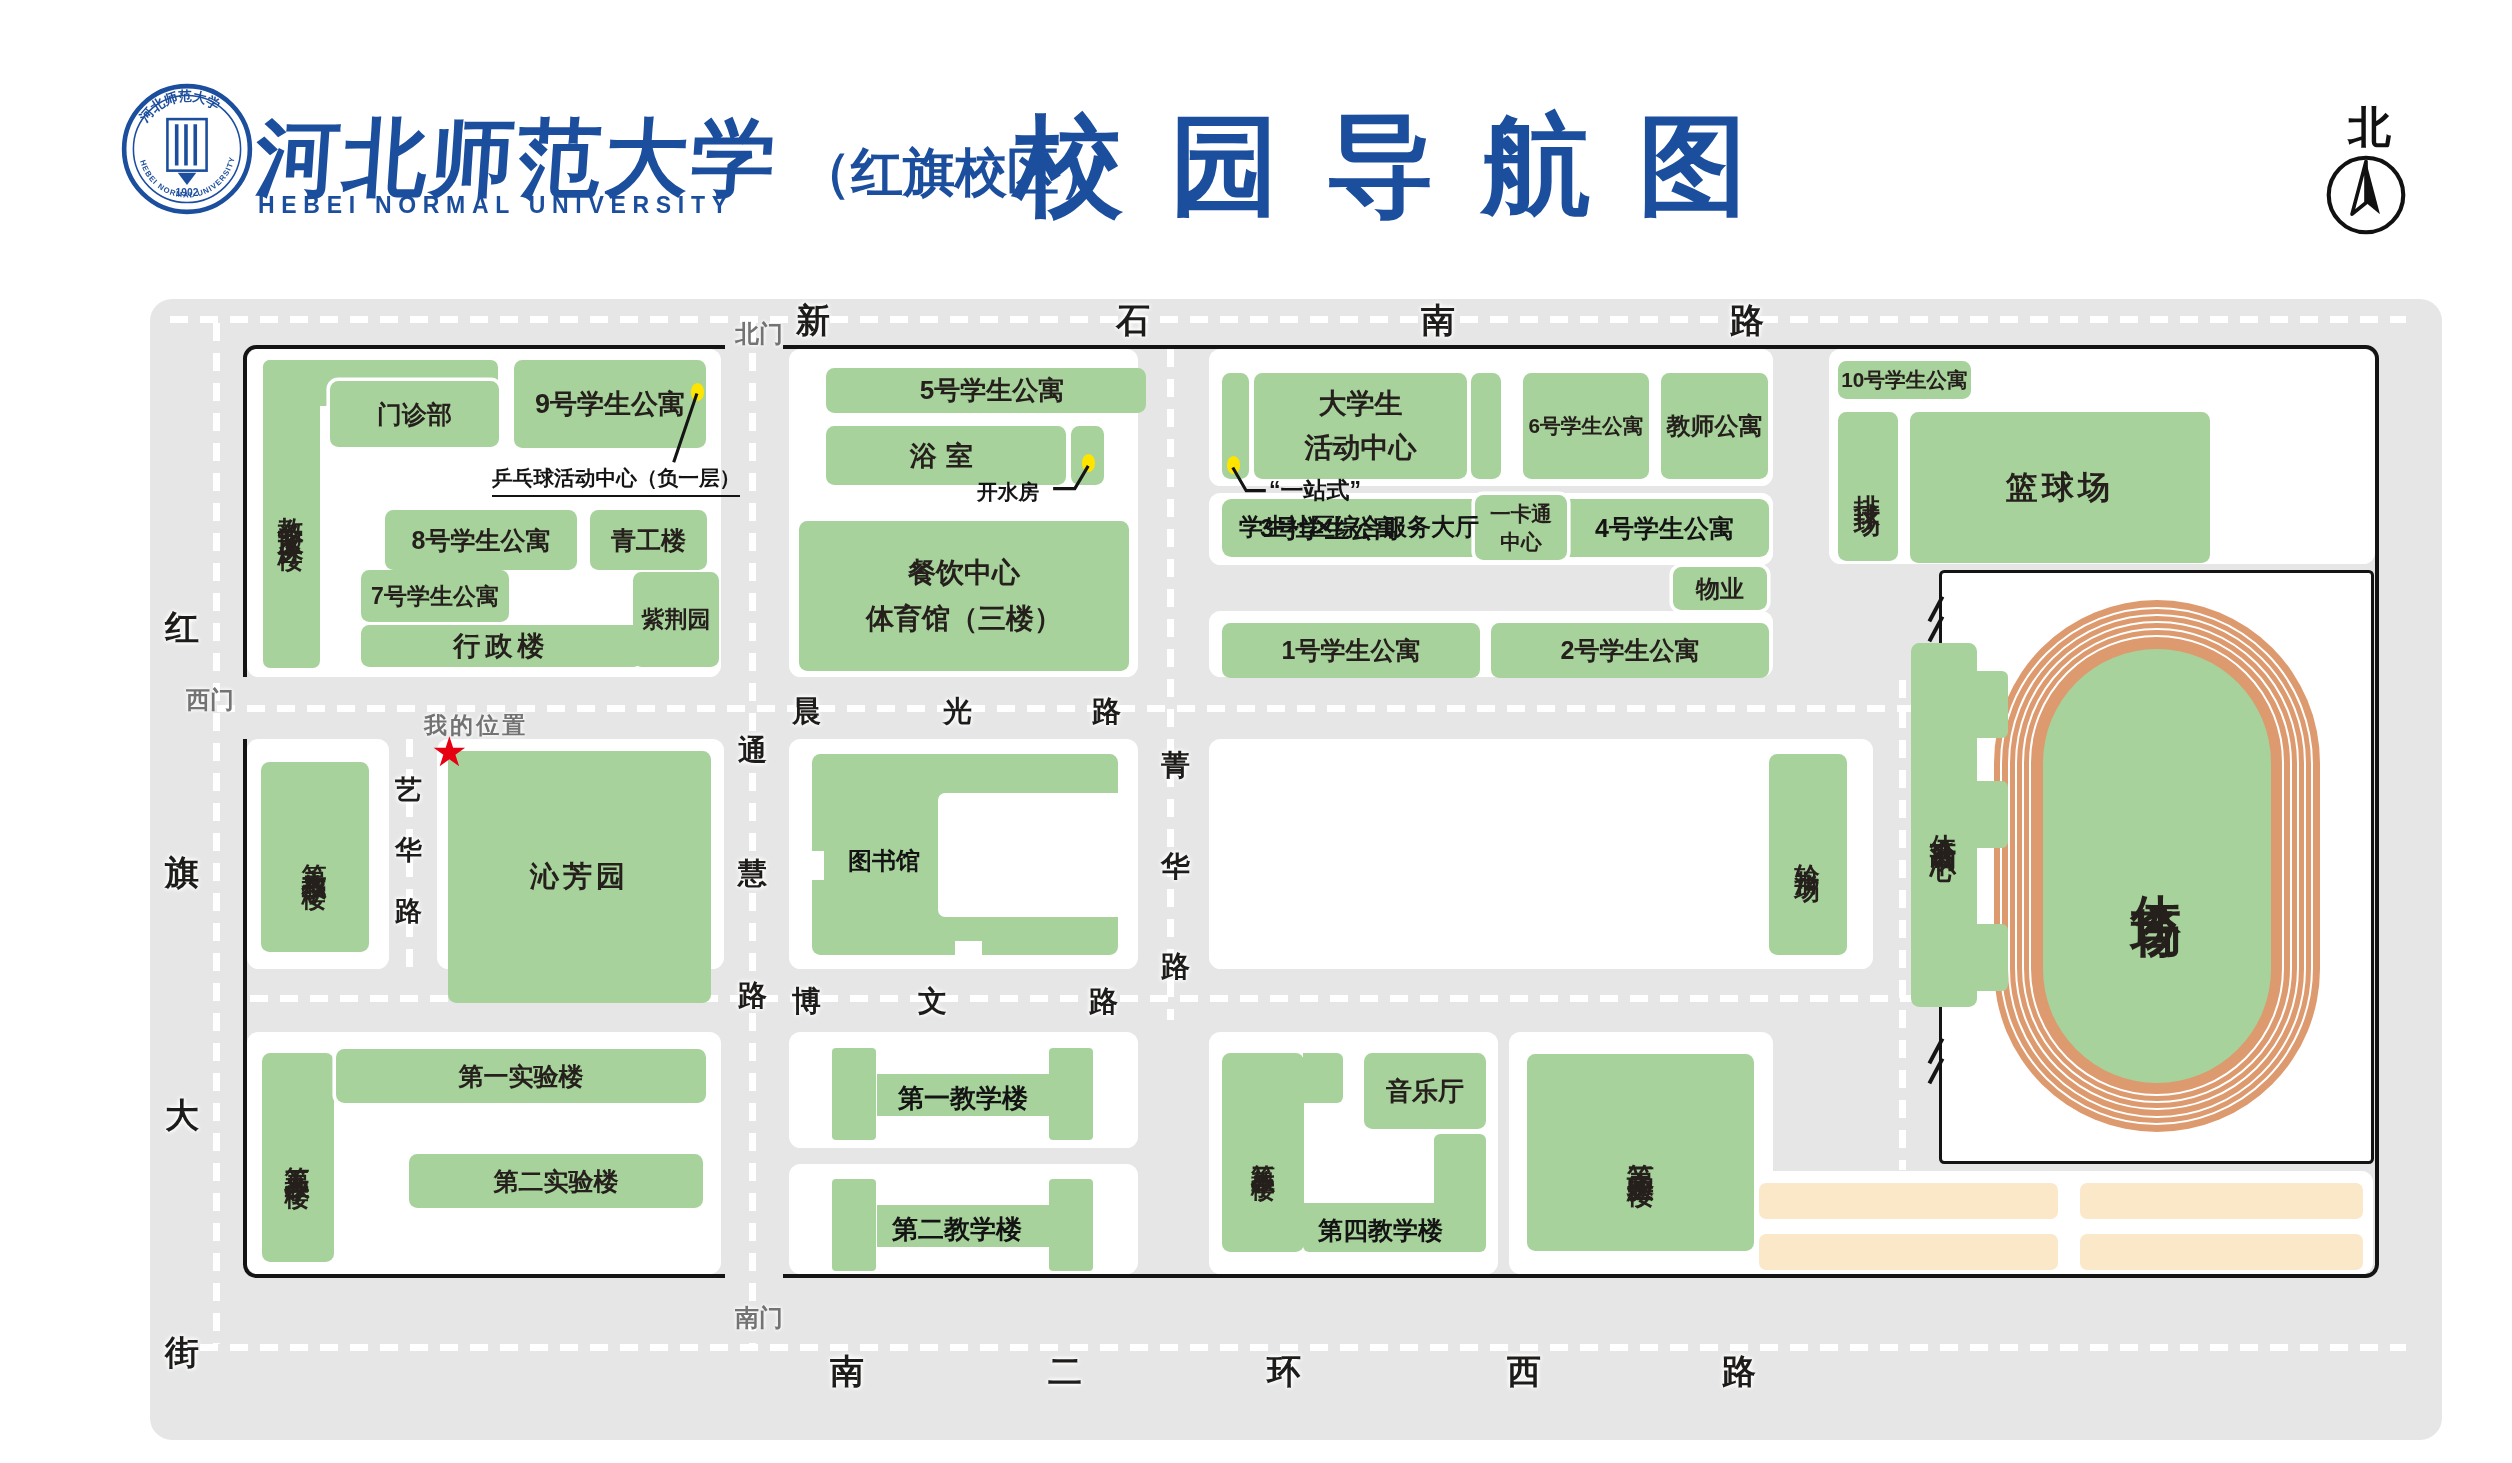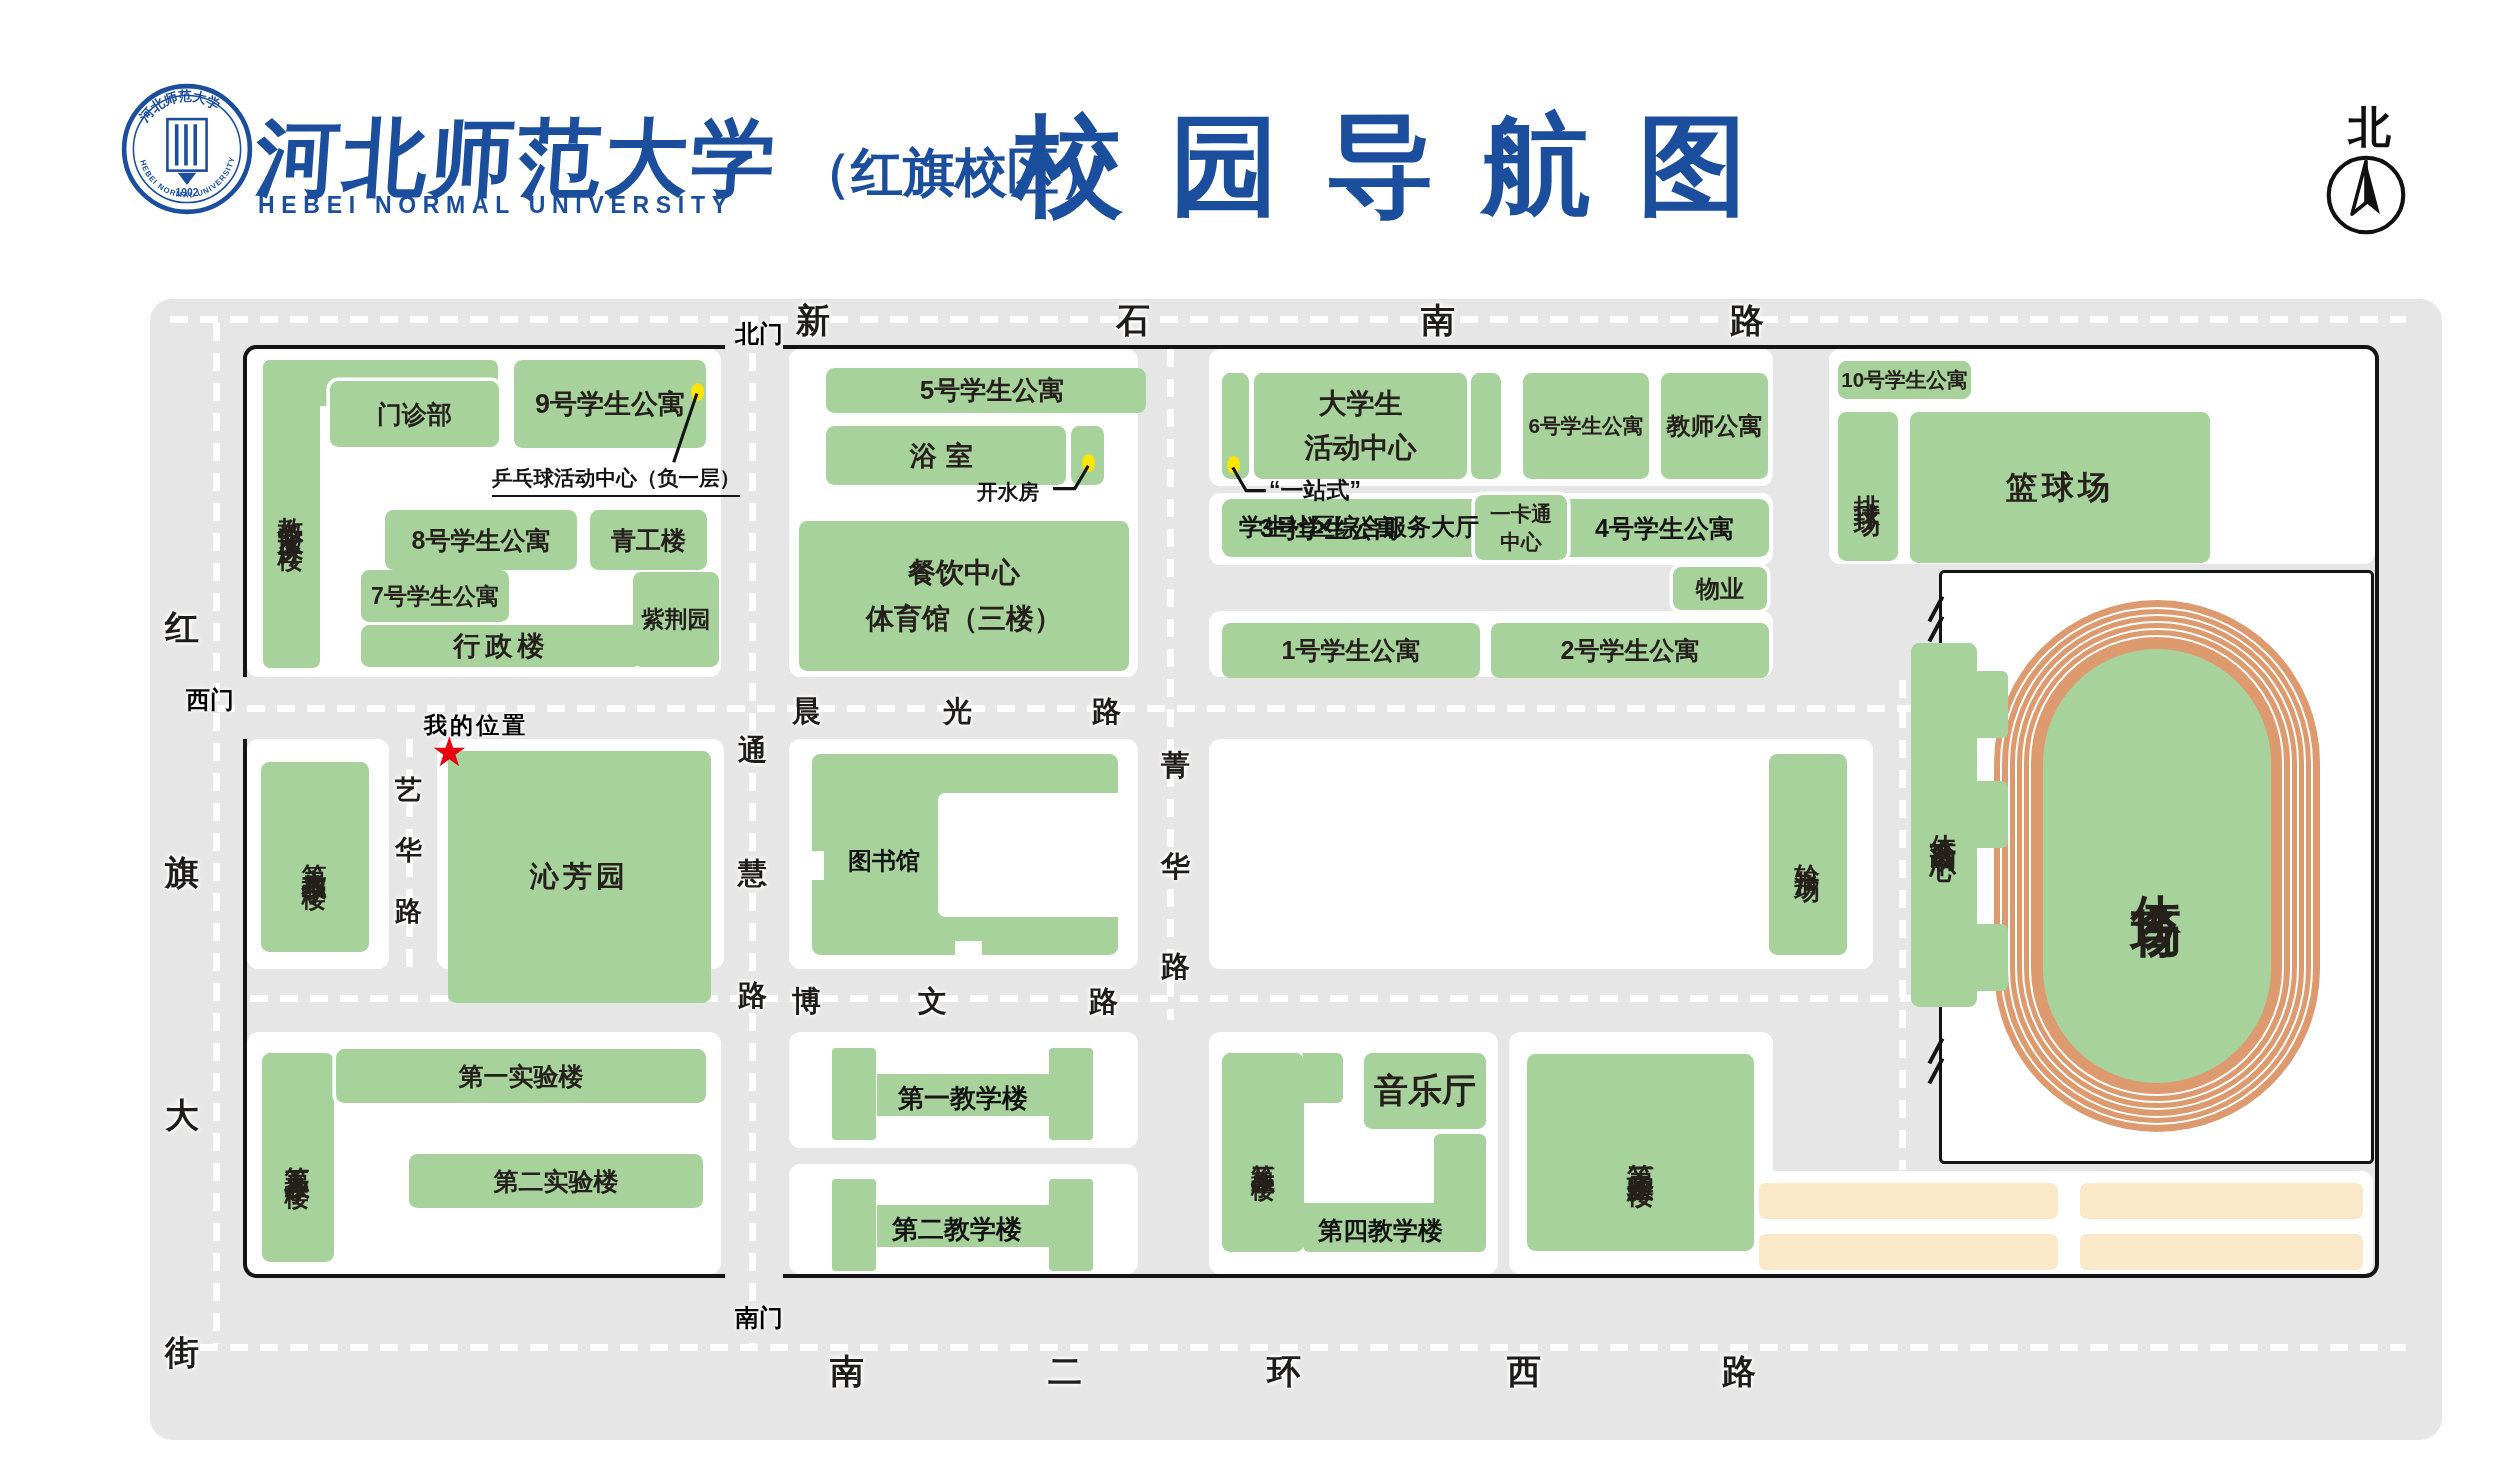--- a/index.html
+++ b/index.html
@@ -22,21 +22,21 @@
   .wb{position:absolute;background:#ffffff;border-radius:11.4px;z-index:8;}
   .b{position:absolute;background:#a7d29c;border-radius:8.3px;display:flex;align-items:center;justify-content:center;
      color:#26201d;font-weight:800;z-index:12;text-align:center;}
   .wbdr{box-shadow:0 0 0 3.6px #ffffff;}
   .vlab{writing-mode:vertical-rl;text-orientation:upright;}
   .dashh{position:absolute;height:6.7px;background:repeating-linear-gradient(90deg,#fff 0 17.6px,rgba(0,0,0,0) 17.6px 30px);z-index:7;}
   .dashv{position:absolute;width:6.7px;background:repeating-linear-gradient(180deg,#fff 0 17.6px,rgba(0,0,0,0) 17.6px 30px);z-index:7;}
   .rc{position:absolute;font-weight:800;font-size:29px;color:#1d1c1a;z-index:40;
       text-shadow:0 0 4.6px #fff,0 0 4.6px #fff,0 0 6.7px #fff;}
   .rc-big{font-size:34px;}
-  .red{position:absolute;font-weight:800;color:#000000;z-index:45;text-shadow:0 0 4.1px #fff,0 0 4.1px #fff;}
+  .red{position:absolute;font-weight:800;color:#737373;z-index:45;text-shadow:0 0 4.1px #fff,0 0 4.1px #fff;}
   .dot{position:absolute;width:13.4px;height:17.6px;border-radius:50%;background:#ffe400;z-index:30;}
   .callout{position:absolute;font-weight:700;color:#141414;z-index:35;white-space:nowrap;}
   .brk{position:absolute;width:28px;height:4.1px;background:#141414;transform:rotate(-62deg);z-index:26;}
   
   #stadium-block{position:absolute;left:1939px;top:570px;width:435px;height:594px;background:#fff;
                  border:3.6px solid #141414;border-radius:5.2px;box-sizing:border-box;z-index:9;}
   .pill{position:absolute;border-radius:516px;}
   #svg-overlay{position:absolute;left:0;top:0;z-index:50;pointer-events:none;}
   .star{position:absolute;color:#e60012;font-size:41px;z-index:46;line-height:1;}
 </style>
@@ -270,21 +270,21 @@
 
   <div class="b" style="left:832px;top:1179px;width:44px;height:92px;border-radius:4.1px;"></div>
   <div class="b" style="left:1049px;top:1179px;width:44px;height:92px;border-radius:4.1px;"></div>
   <div class="b" style="left:877px;top:1205px;width:172px;height:42px;border-radius:0;"></div>
   <span class="callout" style="left:892px;top:1212px;font-size:26px;font-weight:800;z-index:14;">第二教学楼</span>
 
   <div class="b" style="left:1222px;top:1053px;width:82px;height:199px;border-radius:8.3px;">
     <span class="vlab" style="font-size:24px;letter-spacing:3.1px;">第三教学楼</span>
     </div>
   <div class="b" style="left:1303px;top:1053px;width:40px;height:50px;border-radius:0 6.2px 6.2px 0;"></div>
-  <div class="b" style="left:1364px;top:1053px;width:122px;height:76px;font-size:34px;">
+  <div class="b" style="left:1364px;top:1053px;width:122px;height:76px;font-size:26px;">
       <span>音乐厅</span>
     </div>
   <div class="b" style="left:1434px;top:1134px;width:52px;height:72px;border-radius:6.2px 6.2px 0 0;"></div>
   <div class="b" style="left:1303px;top:1203px;width:183px;height:49px;border-radius:0 0 6.2px 6.2px;"></div>
   <span class="callout" style="left:1318px;top:1214px;font-size:25px;font-weight:800;z-index:14;">第四教学楼</span>
 
   <div class="b" style="left:1527px;top:1054px;width:227px;height:197px;">
     <span class="vlab" style="font-size:27px;letter-spacing:4.1px;">第三实验楼</span>
     </div>
 

